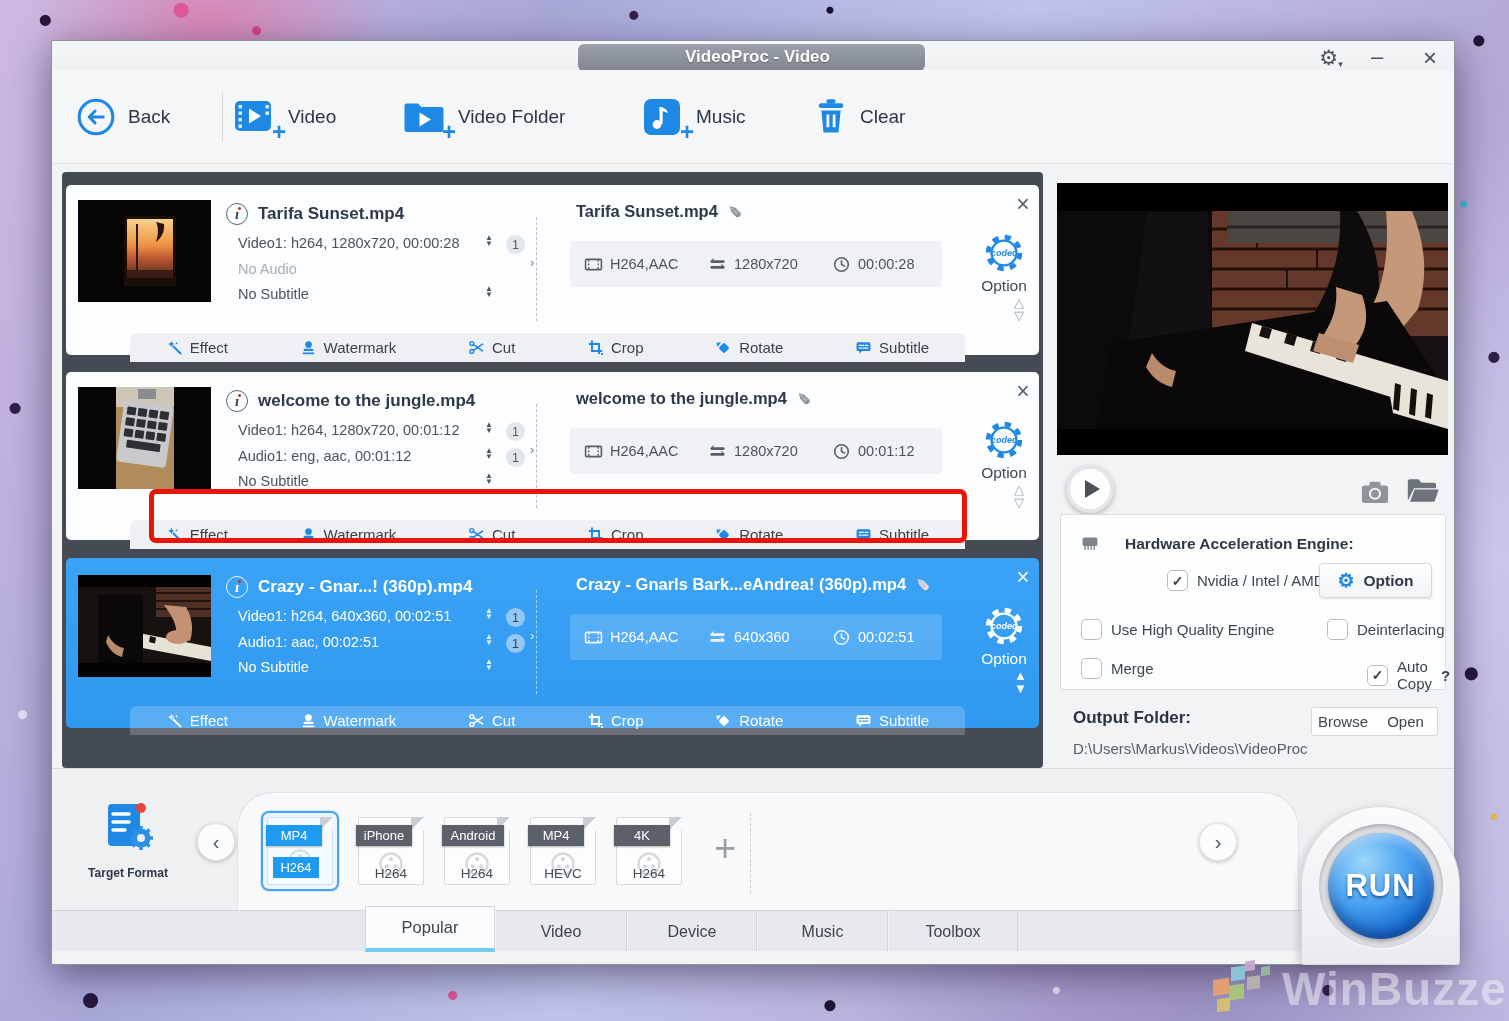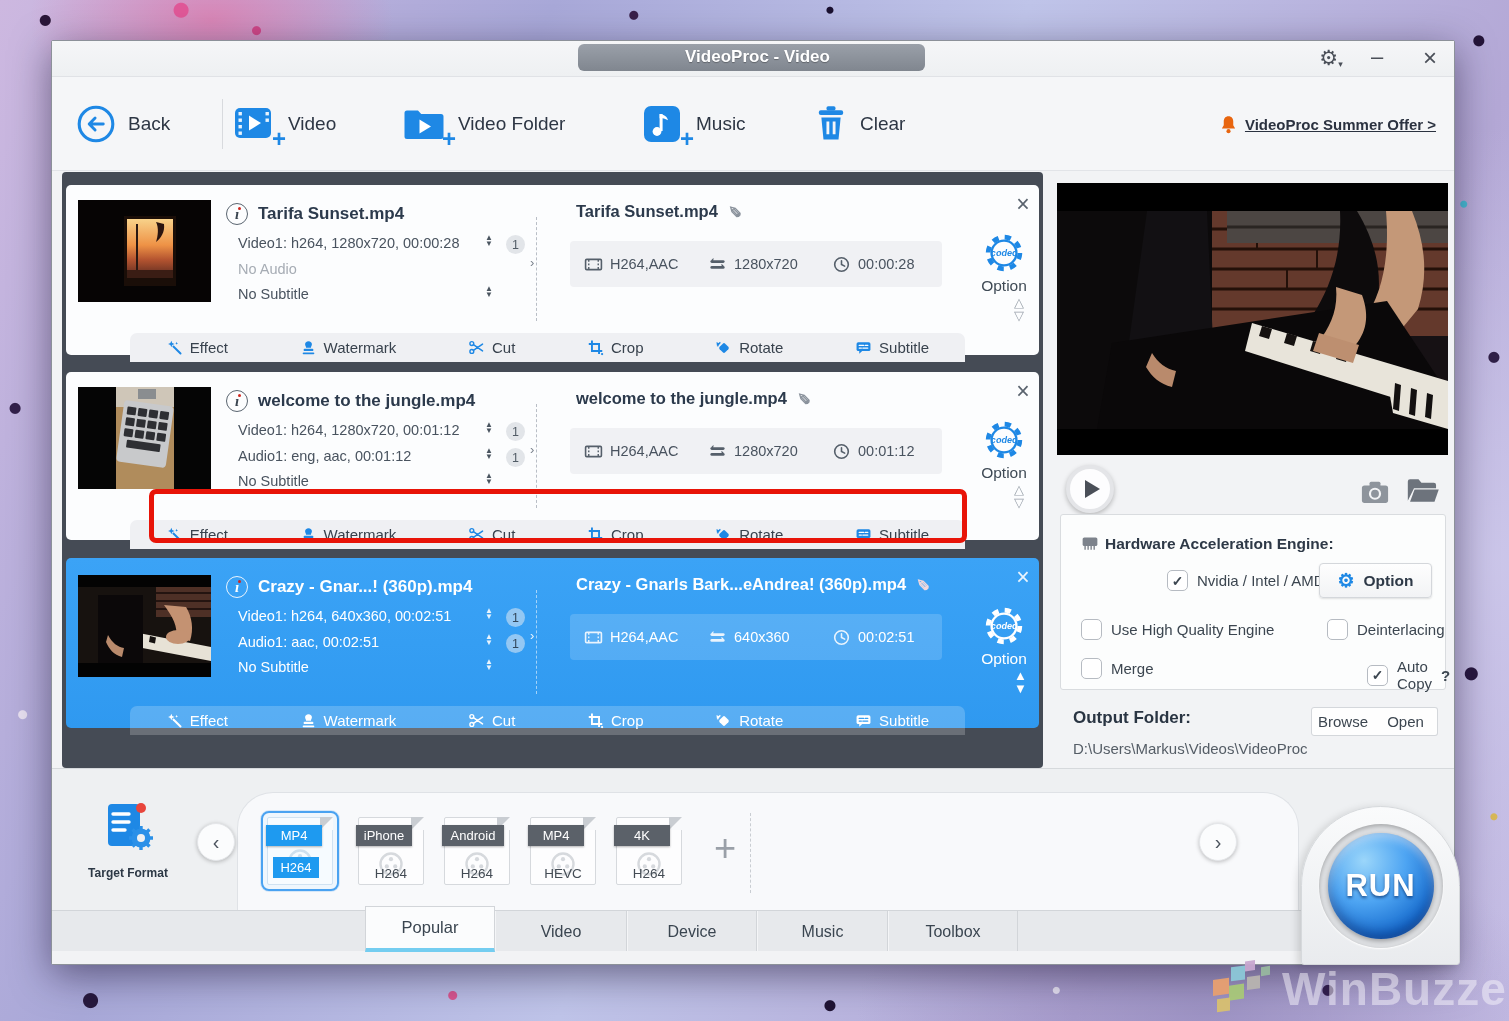--- a/index.html
+++ b/index.html
@@ -38,21 +38,21 @@
 .titletab { position:absolute; left:578px; top:44px; width:347px; height:27px;
   background:linear-gradient(#9aa0a9,#80868f); border-radius:6px;
   color:#fff; font-weight:bold; font-size:17px; text-align:center; line-height:26px;
   text-shadow:0 1px 1px rgba(0,0,0,.3);padding-left:12px; }
 .tbbtn { position:absolute; top:46px; color:#4a4f58; text-align:center; cursor:default; }
 #tb-gear { left:1314px; width:34px; font-size:21px; }
 #tb-gear .caret { font-size:9px; vertical-align:-2px; }
 #tb-min { left:1362px; width:30px; font-size:22px; line-height:22px; }
 #tb-close { left:1414px; width:32px; font-size:24px; line-height:24px; }
 
-.toolbar { position:absolute; left:52px; top:77px; width:1402px; height:94px;
+.toolbar { position:absolute; left:52px; top:70px; width:1402px; height:94px;
   background:#f5f6f8; border-bottom:1px solid #e2e4e8; }
 .tool { position:absolute; top:0; height:94px; display:flex; align-items:center; gap:12px;
   color:#2d3644; font-size:19px; }
 .tool-sep { position:absolute; left:170px; top:22px; height:50px; border-left:1px solid #d8dade; }
 .backcirc { width:40px; height:40px; }
 .plusmark { position:absolute; right:-10px; bottom:-4px; font-size:24px; font-weight:bold; color:#1e88e5; line-height:18px; }
 .bigicon { position:relative; width:44px; height:40px; }
 
 .listpanel { position:absolute; left:62px; top:172px; width:981px; height:596px;
   background:#454b55; border-radius:4px; }
@@ -117,21 +117,21 @@
 
 .preview { position:absolute; left:1057px; top:183px; width:391px; height:272px; background:#000; overflow:hidden; }
 .playbtn { position:absolute; left:1066px; top:465px; width:48px; height:48px; border-radius:50%;
   background:#fdfdfe; border:4px solid #e4e5e8; box-shadow:0 2px 5px rgba(0,0,0,.25);
   display:flex; align-items:center; justify-content:center; cursor:pointer; }
 .playbtn span { width:0; height:0; border-left:15px solid #4a4f58; border-top:9px solid transparent; border-bottom:9px solid transparent; margin-left:4px; }
 .snapic { position:absolute; left:1360px; top:480px; width:30px; height:24px; color:#8e949c; cursor:pointer; }
 .foldic { position:absolute; left:1406px; top:477px; width:34px; height:27px; color:#6d737c; cursor:pointer; }
 .hwbox { position:absolute; left:1060px; top:514px; width:386px; height:176px; background:#fcfdfd;
   border:1px solid #d9dcdf; border-radius:3px; }
-.hwtitle { position:absolute; left:18px; top:20px; display:flex; align-items:center; gap:4px;
+.hwtitle { position:absolute; left:18px; top:20px; display:flex; align-items:center; gap:24px;
   font-weight:bold; font-size:15.5px; color:#2e3947; }
 .hwtitle svg { width:22px; height:18px; color:#7d838c; }
 .cb { width:21px; height:21px; border:1.5px solid #b6bbc2; border-radius:5px; background:#fff;
   display:inline-flex; align-items:center; justify-content:center; font-size:14px; color:#3c4650; flex:none; cursor:pointer; }
 .cb.ck::after { content:"✓"; font-weight:bold; }
 .hwrow { position:absolute; display:flex; align-items:center; gap:9px; font-size:15px; color:#3c4650; }
 .optbtn { position:absolute; left:258px; top:48px; width:113px; height:35px; background:linear-gradient(#fefefe,#f2f3f5);
   border:1px solid #d4d7db; border-radius:4px; box-shadow:0 1px 2px rgba(0,0,0,.12);
   display:flex; align-items:center; justify-content:center; gap:9px; font-weight:bold; font-size:15.5px; color:#2e3947; cursor:pointer; }
 .optbtn .g { color:#1e88e5; font-size:19px; }
@@ -347,26 +347,20 @@
       <span>Music</span>
     </div>
     <div class="tool" style="left:762px;">
       <span class="bigicon" style="width:34px;">
         <svg width="34" height="38" viewBox="0 0 24 26" style="color:#1e88e5">
             <use href="#i-trash"></use>
           </svg>
       </span>
       <span>Clear</span>
     </div>
-    <div class="offer">
-      <svg viewBox="0 0 20 24">
-          <use href="#i-bell"></use>
-        </svg>
-      <a href="#">VideoProc Summer Offer &gt;</a>
-    </div>
   </div>
 
   <div class="listpanel">
 
     <div class="card" id="card0">
       <div class="thumb">
         <svg width="133" height="102" viewBox="0 0 133 102">
             <rect width="133" height="102" fill="#060404"></rect>
             <rect x="46" y="16" width="52" height="70" fill="#1a0e08"></rect>
             <rect x="49" y="19" width="46" height="58" fill="url(#sun0)"></rect>

